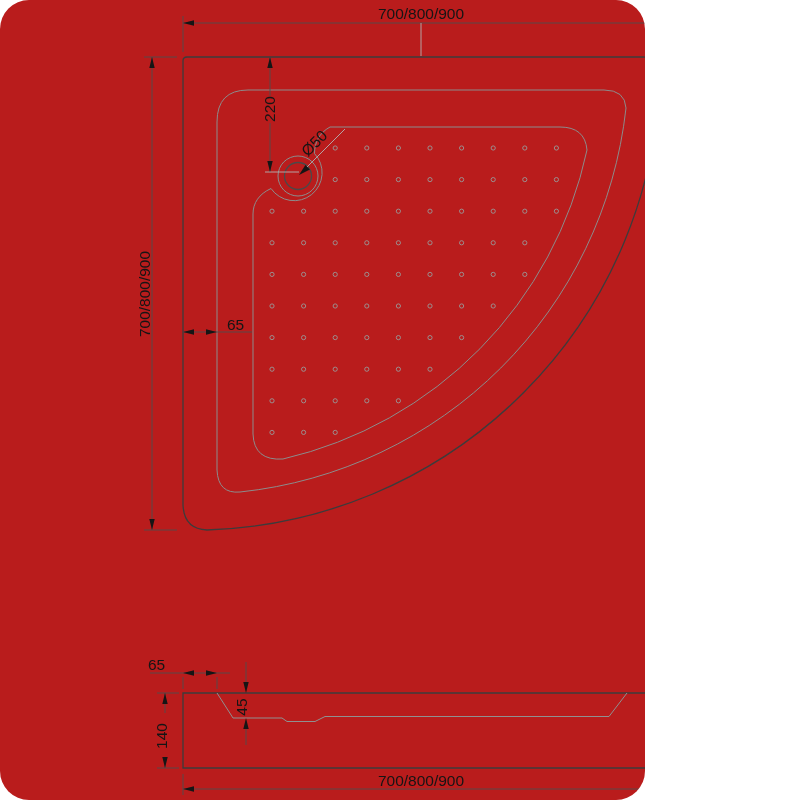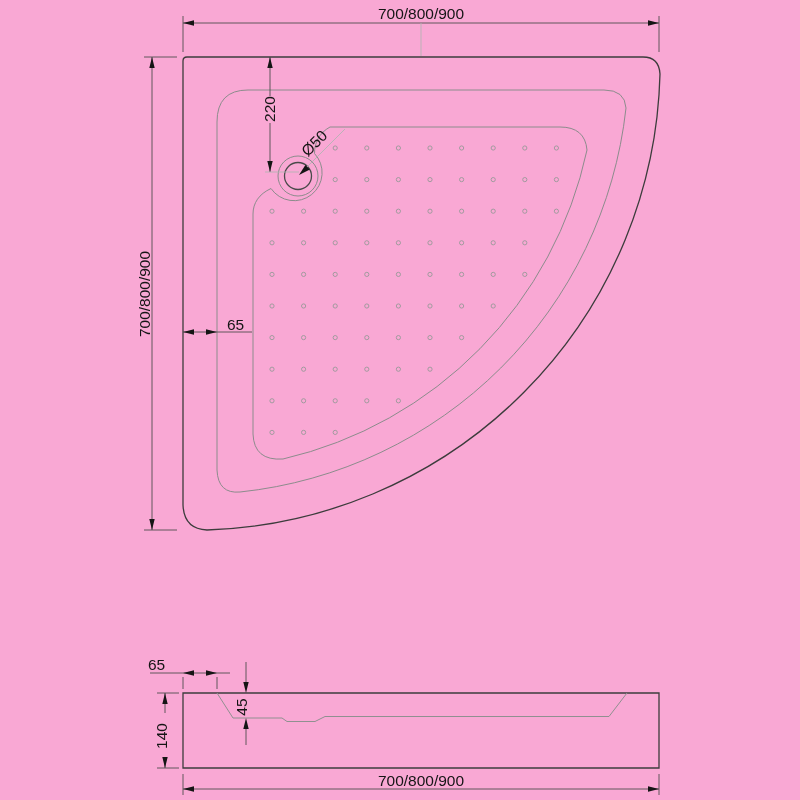--- a/index.html
+++ b/index.html
@@ -1,16 +1,16 @@
 <!DOCTYPE html>
 <html><head>
 <meta charset="utf-8">
 <style>
   html,body{margin:0;padding:0;background:#ffffff;}
-  .stage{width:800px;height:800px;position:relative;background:#f9a8d4;overflow:hidden;}
+  .stage{width:645px;height:800px;position:relative;background:#b91c1c;overflow:hidden;border-radius:29px;}
   svg{display:block;}
   text{font-family:"Liberation Sans","DejaVu Sans",sans-serif;font-size:15.5px;fill:#151515;}
 </style>
 </head>
 <body>
 
 <div class="stage">
 <svg width="800" height="800" viewBox="0 0 800 800">
 
   <g>

